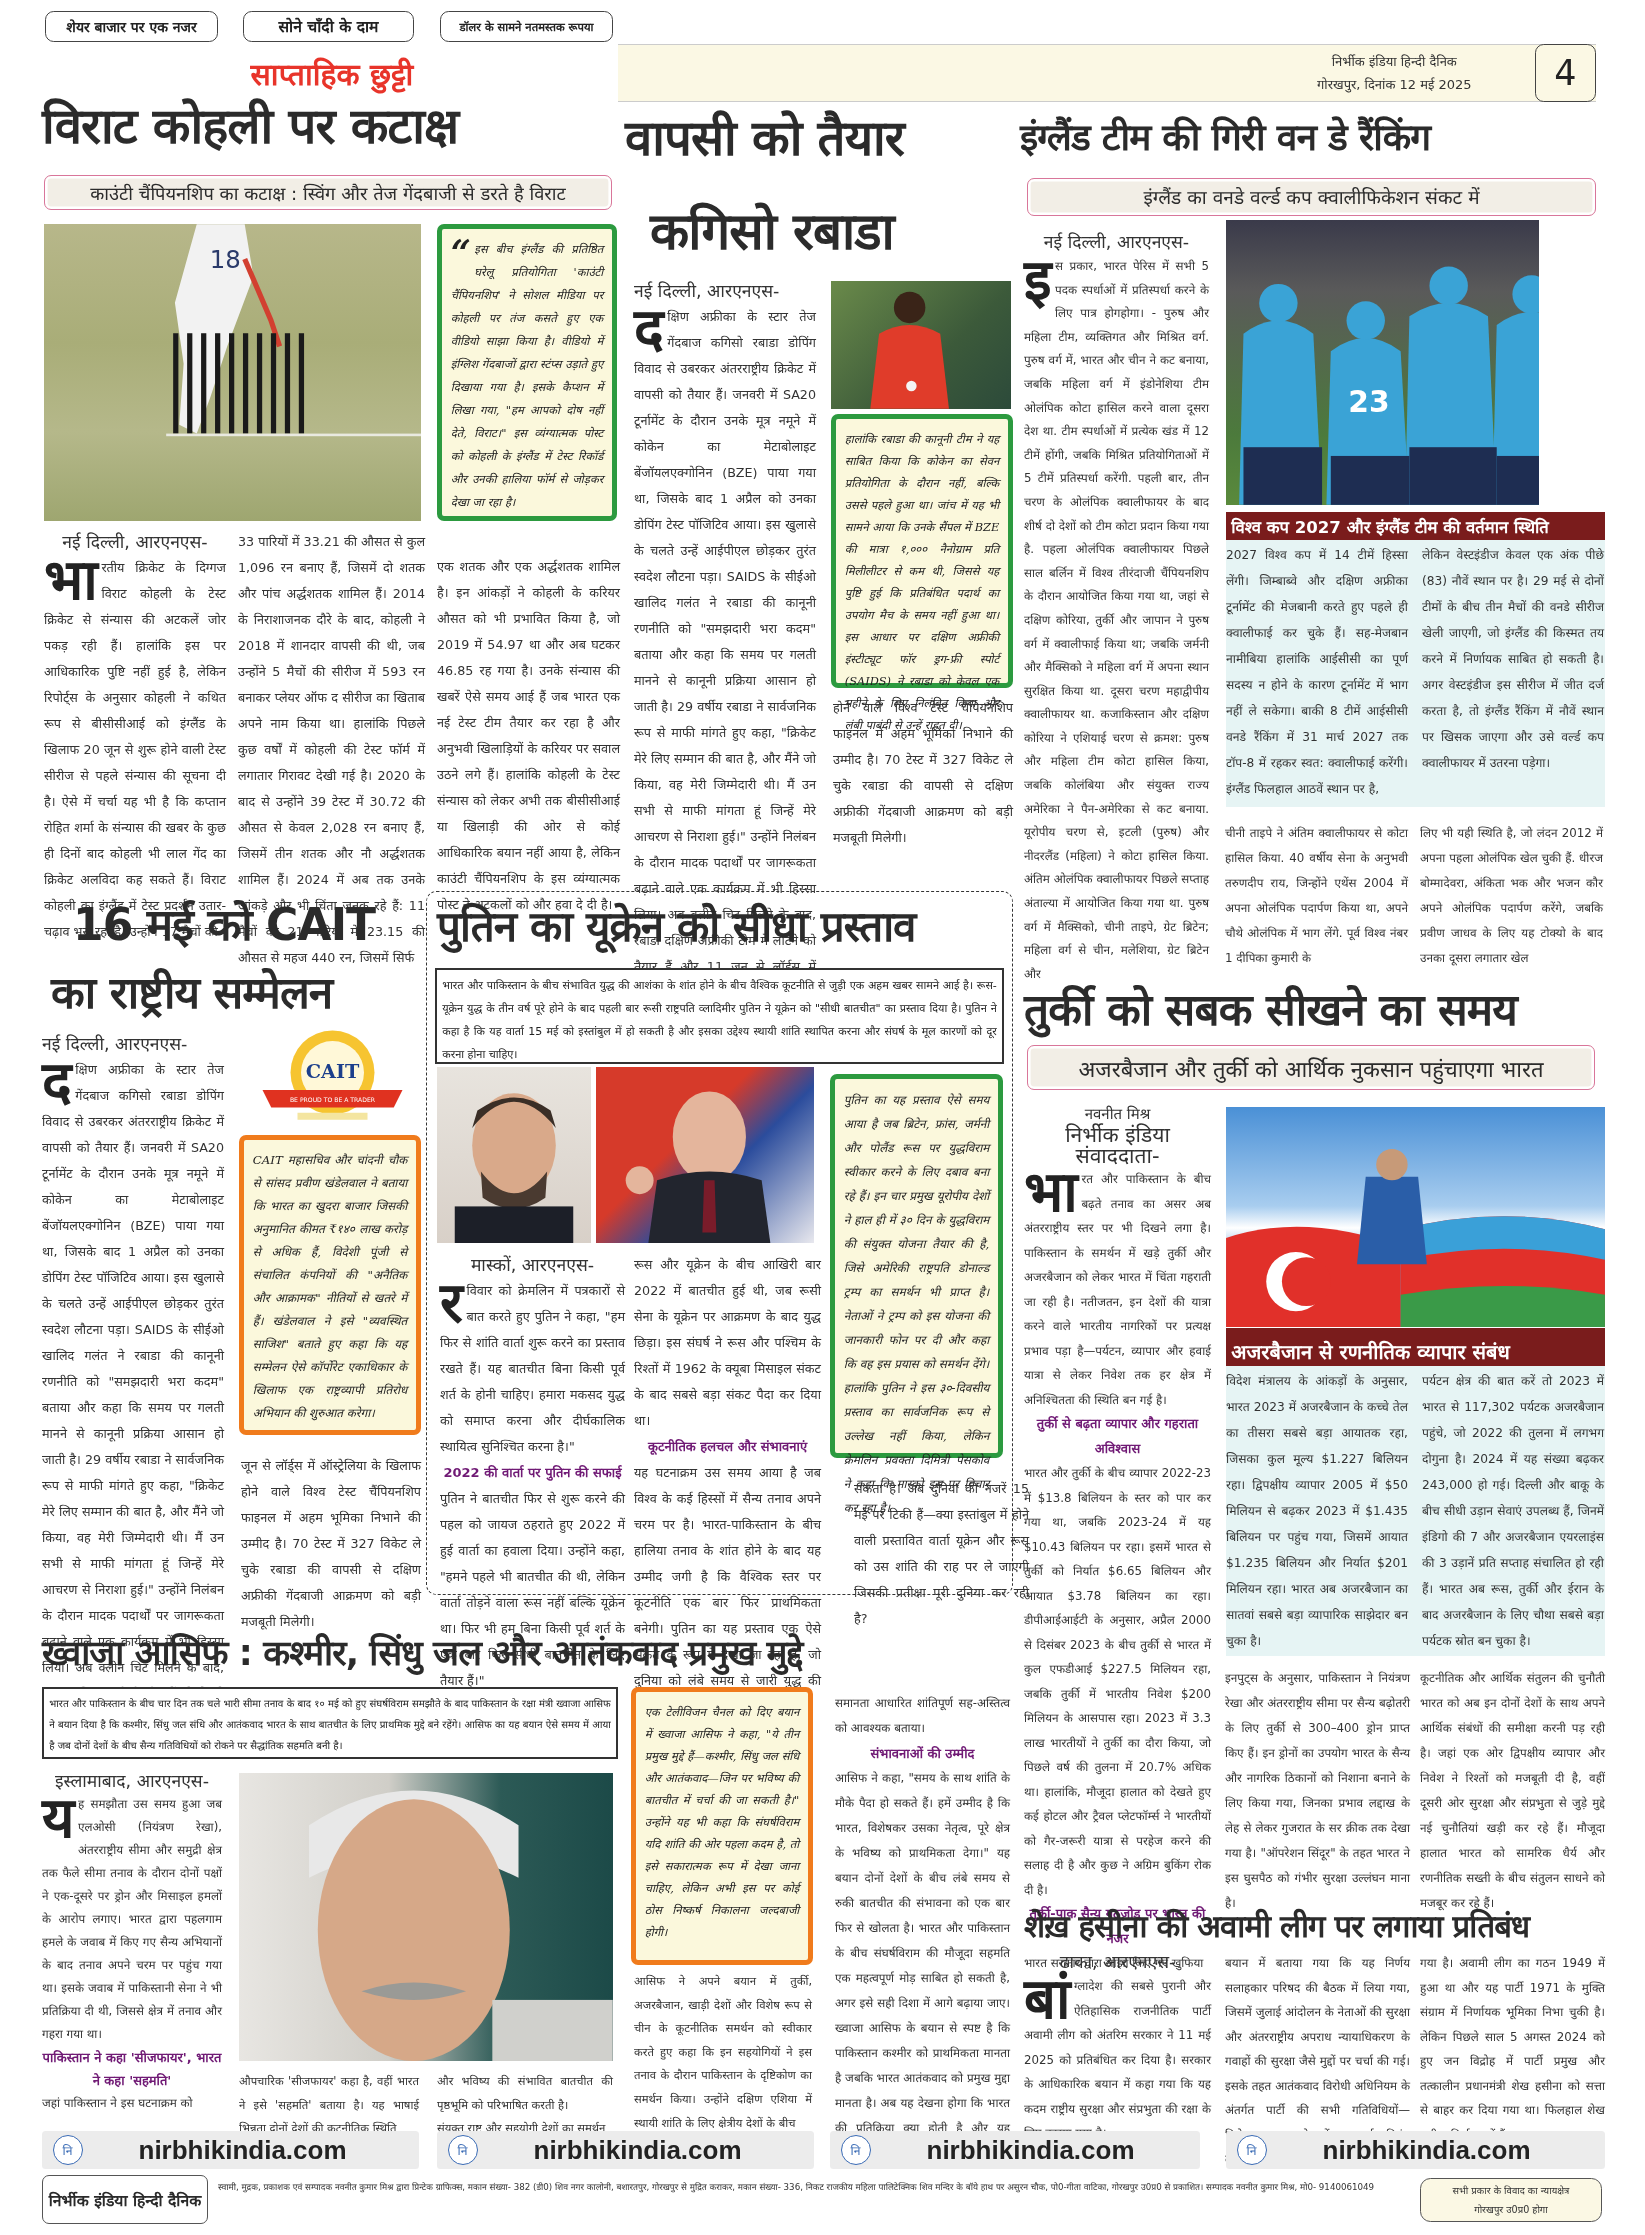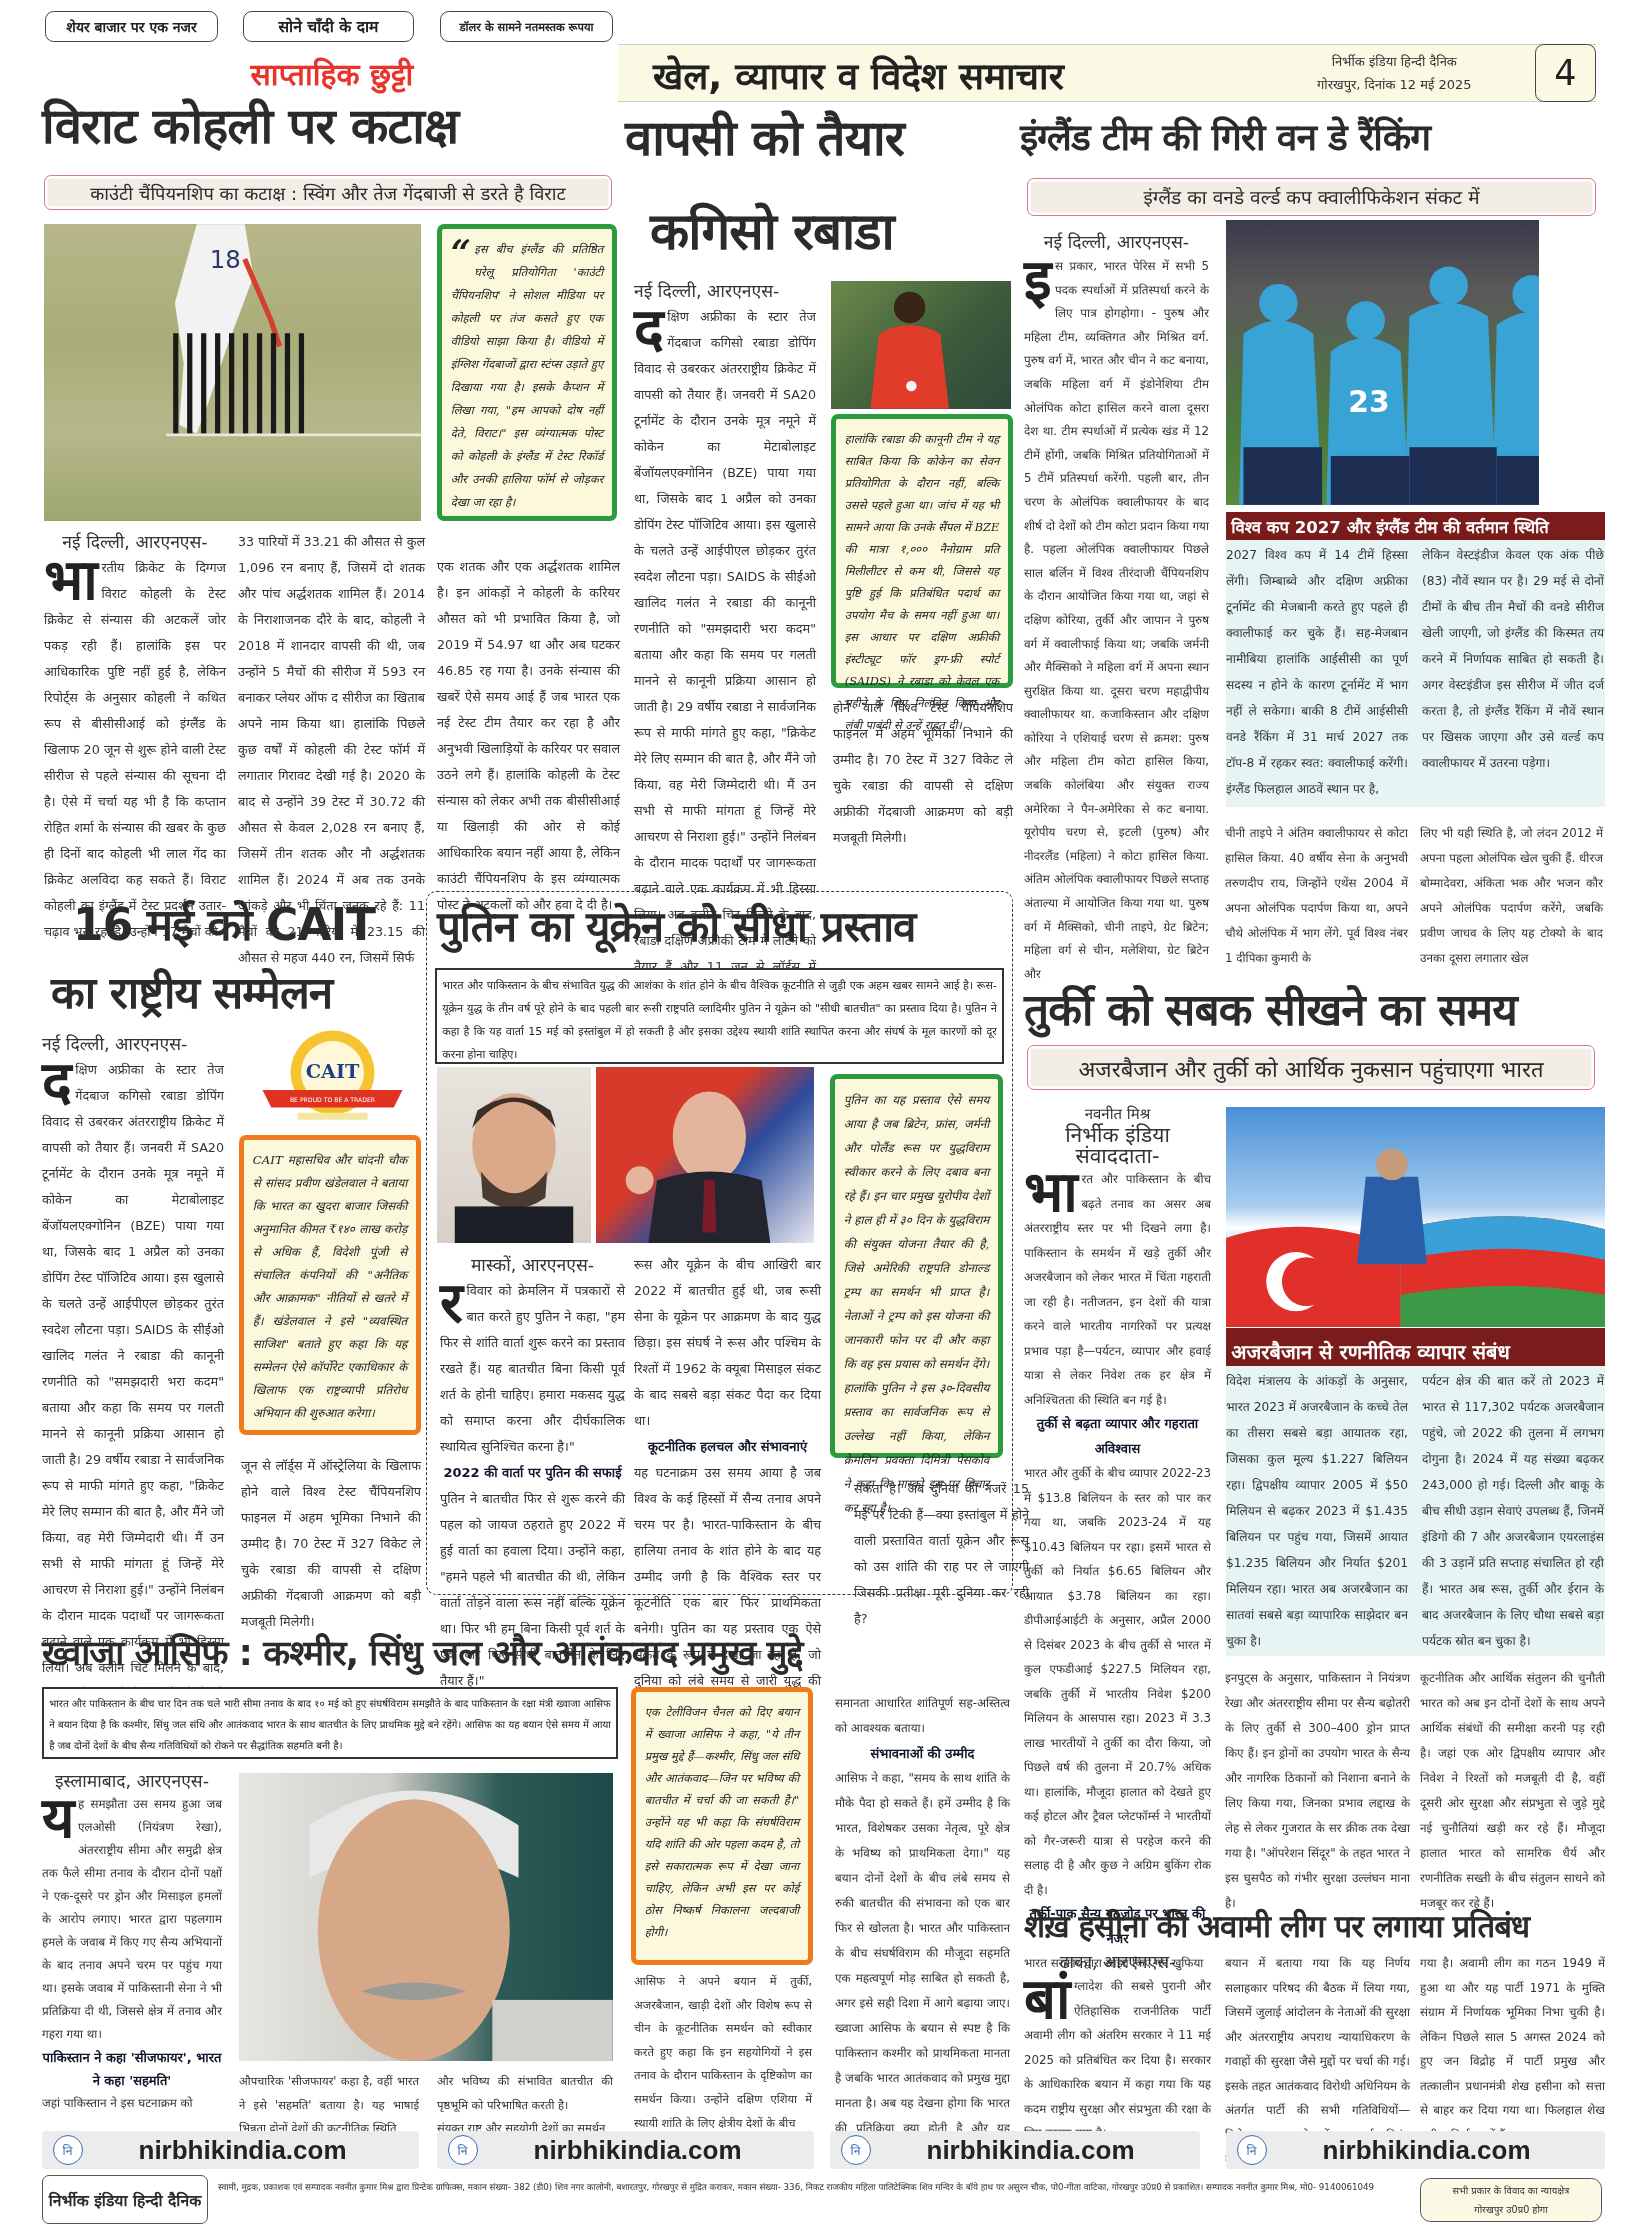--- a/index.html
+++ b/index.html
@@ -13,42 +13,41 @@
 .mast-band .paper{position:absolute;left:699px;top:5.2px;font-size:13px;color:#333;text-align:center;line-height:23px}
 .pageno{position:absolute;left:1535px;top:44px;width:61px;height:58px;border:1.3px solid #444;border-radius:8.7px;background:#fbf8e4;display:flex;align-items:center;justify-content:center;font-size:35px;color:#222}
 .h1{position:absolute;font-weight:bold;color:#2b2b2b;white-space:nowrap;letter-spacing:-0.9px}
 .subbox{position:absolute;border:1.7px solid #d9769a;border-radius:7px;background:#f2eee6;display:flex;align-items:center;justify-content:center;font-size:21px;color:#2b2b2b;white-space:nowrap;box-shadow:0 0 0 2.6px #fff inset}
 .photo{position:absolute;overflow:hidden}
 .col{position:absolute;font-size:12.7px;line-height:26px;text-align:justify;color:#333}
 .dateline{font-size:17.5px;text-align:center;line-height:26px;color:#333}
 .drop{float:left;font-size:56px;line-height:49px;font-weight:bold;margin-right:3.5px;color:#222}
 .quote{position:absolute;border:5.2px solid #2c9a3f;border-radius:7px;background:#fbf8dc;padding:8.7px 8.7px;font-style:italic;font-size:13px;line-height:26px;color:#222;text-align:justify;font-family:"DejaVu Serif",serif}
 .quote.orange{border-color:#f07b1c}
-.subhd{font-weight:bold;text-align:center;font-size:13px;color:#0f172a}
+.subhd{font-weight:bold;text-align:center;font-size:13px;color:#701a75}
 .maroonbar{position:absolute;background:#7a1c1c;color:#fff;font-size:17.5px;font-weight:bold;display:flex;align-items:center;padding-left:5.2px;white-space:nowrap}
 .bluebox{position:absolute;background:#e6f4f4}
 .dashed{position:absolute;border:1.7px dashed #333;border-radius:10.5px}
 .summary{position:absolute;border:2.2px solid #333;background:#fff;padding:3.5px 5.2px;font-size:11px;line-height:23px;text-align:justify;color:#222}
 .web{position:absolute;top:2131px;height:38px;background:#ececec;border-radius:3.5px;display:flex;align-items:center}
 .web .logo{width:30px;height:30px;margin-left:10.5px;border-radius:50%;border:1.7px solid #3a6bb5;display:flex;align-items:center;justify-content:center;font-size:12.2px;color:#3a6bb5;background:#fff}
 .web .url{font-size:26px;font-weight:bold;color:#222;margin-left:56px;font-family:"Liberation Sans Narrow","Liberation Sans",sans-serif}
 .footer-name{position:absolute;left:42px;top:2175px;width:166px;height:49px;border:1.3px solid #555;border-radius:7px;display:flex;align-items:center;justify-content:center;font-size:15.7px;font-weight:bold;background:#fff}
 .footer-imprint{position:absolute;left:218px;top:2178px;width:1170px;font-size:8.7px;line-height:19px;color:#333}
 .jurisdiction{position:absolute;left:1420px;top:2178px;width:182px;height:44px;border:1.3px solid #555;border-radius:10.5px;background:#fbf8e4;font-size:9.6px;text-align:center;line-height:19px;color:#333;padding-top:1.7px}
 </style>
 </head>
 <body>
 
 <div class="tab" style="left:45px;width:173px">शेयर बाजार पर एक नजर</div>
 <div class="tab" style="left:243px;width:171px;font-size:15.7px">सोने चाँदी के दाम</div>
 <div class="tab" style="left:440px;width:173px;font-size:11.4px">डॉलर के सामने नतमस्तक रूपया</div>
 
 <div class="mast-left">साप्ताहिक छुट्टी</div>
 <div class="mast-band">
-  <div class="sec">खेल, व्यापार व विदेश समाचार</div>
   <div class="paper">
     <div>निर्भीक इंडिया हिन्दी दैनिक</div>
     <div>गोरखपुर, दिनांक 12 मई 2025</div>
   </div>
 </div>
 <div class="pageno">4</div>
 
 <div class="h1" style="left:42px;top:91px;font-size:49px">विराट कोहली पर कटाक्ष</div>
 <div class="subbox" style="left:44px;top:175px;width:568px;height:35px;font-size:18.3px">काउंटी चैंपियनशिप का कटाक्ष : स्विंग और तेज गेंदबाजी से डरते है विराट</div>
 <div class="photo" style="left:44px;top:224px;width:377px;height:297px;background:linear-gradient(180deg,#b7b78a 0%,#a9ad78 40%,#b5b88a 70%,#9ea670 100%)">

